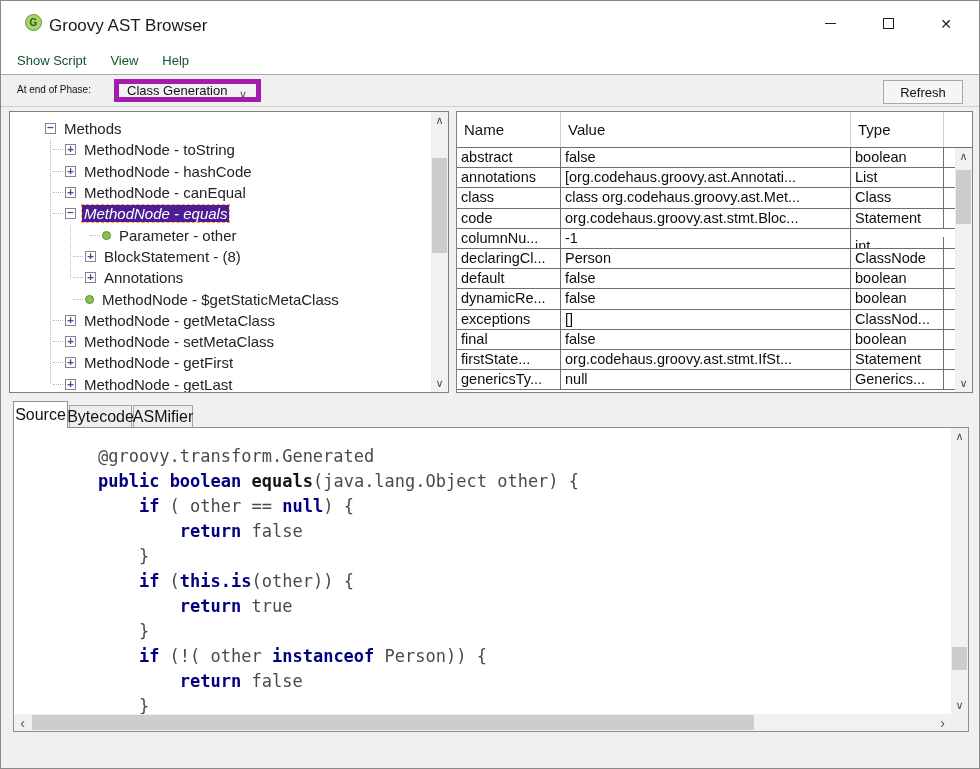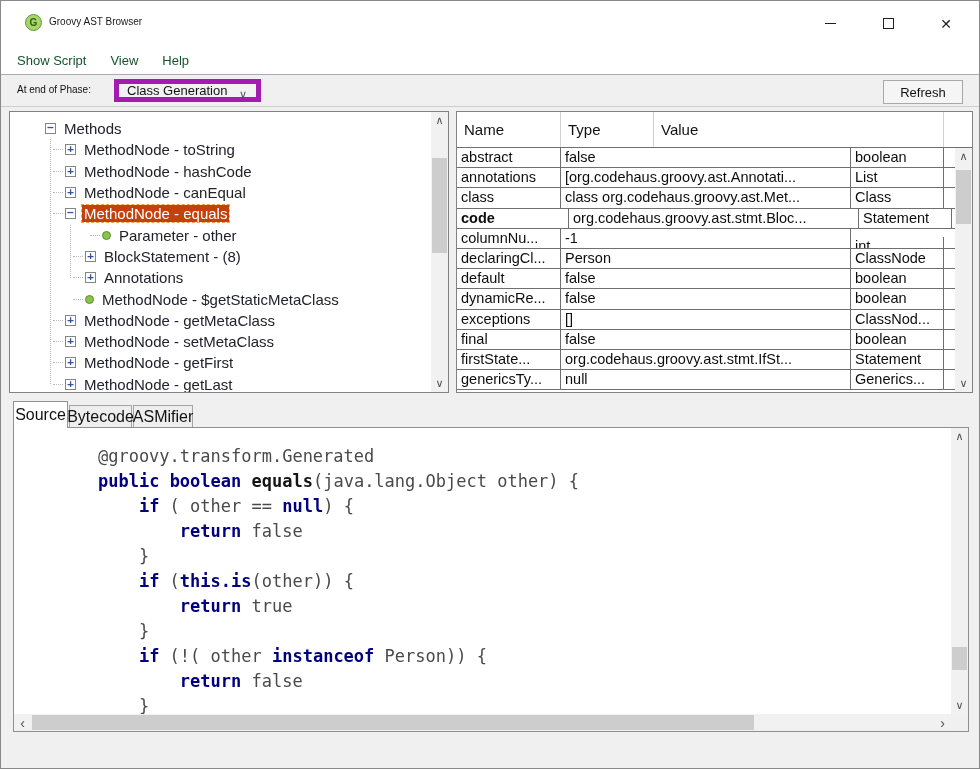--- a/index.html
+++ b/index.html
@@ -9,21 +9,21 @@
     background:#f0f0f0; border:1px solid #898989;
     font-family:"Liberation Sans", sans-serif;
   }
   
   .titlebar { position:absolute; top:0; left:0; right:0; height:45px; background:#fff; }
   .appicon {
     position:absolute; left:24px; top:13px; width:17px; height:17px; border-radius:50%;
     background:#a8d468; border:1px solid #5f9a3a; color:#2f5c16;
     font-size:10px; font-weight:bold; display:flex; align-items:center; justify-content:center;
   }
-  .title { position:absolute; left:48px; top:15px; font-size:10px; color:#1b1b1b; }
+  .title { position:absolute; left:48px; top:15px; font-size:17px; color:#1b1b1b; }
   .winbtns { position:absolute; right:4px; top:0; height:45px; display:flex; }
   .winbtn { width:58px; height:45px; display:flex; align-items:center; justify-content:center; }
   .g-min { width:11px; height:0; border-top:1px solid #1f1f1f; }
   .g-max { width:11px; height:11px; border:1px solid #1f1f1f; background:#fff; }
   .g-close { font-size:14px; color:#1f1f1f; line-height:1; }
   
   .menubar {
     position:absolute; top:45px; left:0; right:0; height:29px; background:#fff;
     border-bottom:1px solid #ababab; display:flex; align-items:center; padding-left:4px;
   }
@@ -52,21 +52,21 @@
   .tree-body { position:absolute; left:0; top:0; right:17px; bottom:0; overflow:hidden; padding-top:6px; }
   .tree-row { height:21.3px; display:flex; align-items:center; font-size:15px; color:#22222c; white-space:nowrap; }
   .stub { flex:0 0 10px; width:10px; height:0; border-top:1px dotted #b9b9b9; margin-right:2px; }
   .handle {
     flex:0 0 11px; width:11px; height:11px; border:1px solid #848484; background:#fff;
     color:#31549c; font-size:11px; line-height:8px; text-align:center; font-weight:bold;
     font-family:"DejaVu Sans Mono", monospace;
   }
   .dot { flex:0 0 9px; width:9px; height:9px; border-radius:50%; background:#8bc34a; border:1px solid #5d8c33; }
   .tree-label { margin-left:6px; padding:0 2px; }
-  .tree-row.selected .tree-label { background:#c2410c; color:#fff; outline:1px dashed #ff9a3c; }
+  .tree-row.selected .tree-label { background:#4c1d95; color:#fff; outline:1px dashed #ff9a3c;font-style:italic; }
   .guide { position:absolute; width:0; border-left:1px dotted #b5b5b5; }
   
   .table-panel { position:absolute; left:455px; top:110px; width:517px; height:282px; background:#fff; border:1px solid #828282; }
   .thead { display:flex; height:36px; border-bottom:1px solid #6f6f6f; background:#fff; }
   .th { font-size:15px; color:#111; padding:9px 0 0 7px; border-right:1px solid #d2d2d2; overflow:hidden; white-space:nowrap; }
   .tbody {}
   .tr { display:flex; height:20.2px; }
   .td { font-size:14.5px; color:#0d0d0d; padding:1px 0 0 4px; border-right:1px solid #6f6f6f; border-bottom:1px solid #6f6f6f; overflow:hidden; white-space:nowrap; }
   .td-fill { flex:1; border-bottom:1px solid #6f6f6f; margin-right:17px; }
   
@@ -197,22 +197,22 @@
     <div class="sb" style="right:0; top:0; width:17px; height:280px;">
       <div class="sb-arrow" style="top:0; left:0;">∧</div>
       <div class="sb-thumb" style="left:1px; right:1px; top:46px; height:95px;"></div>
       <div class="sb-arrow" style="bottom:0; left:0;">∨</div>
     </div>
   </div>
 
   <div class="table-panel">
     <div class="thead">
         <div class="th" style="width: 104px;">Name</div>
+        <div class="th" style="width: 290px;">Value</div>
         <div class="th" style="width: 93px;">Type</div>
-        <div class="th" style="width: 290px;">Value</div>
       </div>
     <div class="tbody">
         <div class="tr">
           <div class="td" style="width: 104px;">abstract</div>
           <div class="td" style="width: 290px;">false</div>
           <div class="td" style="width: 93px;">boolean</div>
           <div class="td-fill"></div>
         </div>
         <div class="tr">
           <div class="td" style="width: 104px;">annotations</div>
@@ -220,21 +220,21 @@
           <div class="td" style="width: 93px;">List</div>
           <div class="td-fill"></div>
         </div>
         <div class="tr">
           <div class="td" style="width: 104px;">class</div>
           <div class="td" style="width: 290px;">class org.codehaus.groovy.ast.Met...</div>
           <div class="td" style="width: 93px;">Class</div>
           <div class="td-fill"></div>
         </div>
         <div class="tr">
-          <div class="td" style="width: 112px; font-weight: bold;">code</div>
+          <div class="td" style="width: 104px;">code</div>
           <div class="td" style="width: 290px;">org.codehaus.groovy.ast.stmt.Bloc...</div>
           <div class="td" style="width: 93px;">Statement</div>
           <div class="td-fill"></div>
         </div>
         <div class="tr">
           <div class="td" style="width: 104px;">columnNu...</div>
           <div class="td" style="width: 290px;">-1</div>
           <div class="td" style="width: 93px; margin-top: 8px;">int</div>
           <div class="td-fill"></div>
         </div>

